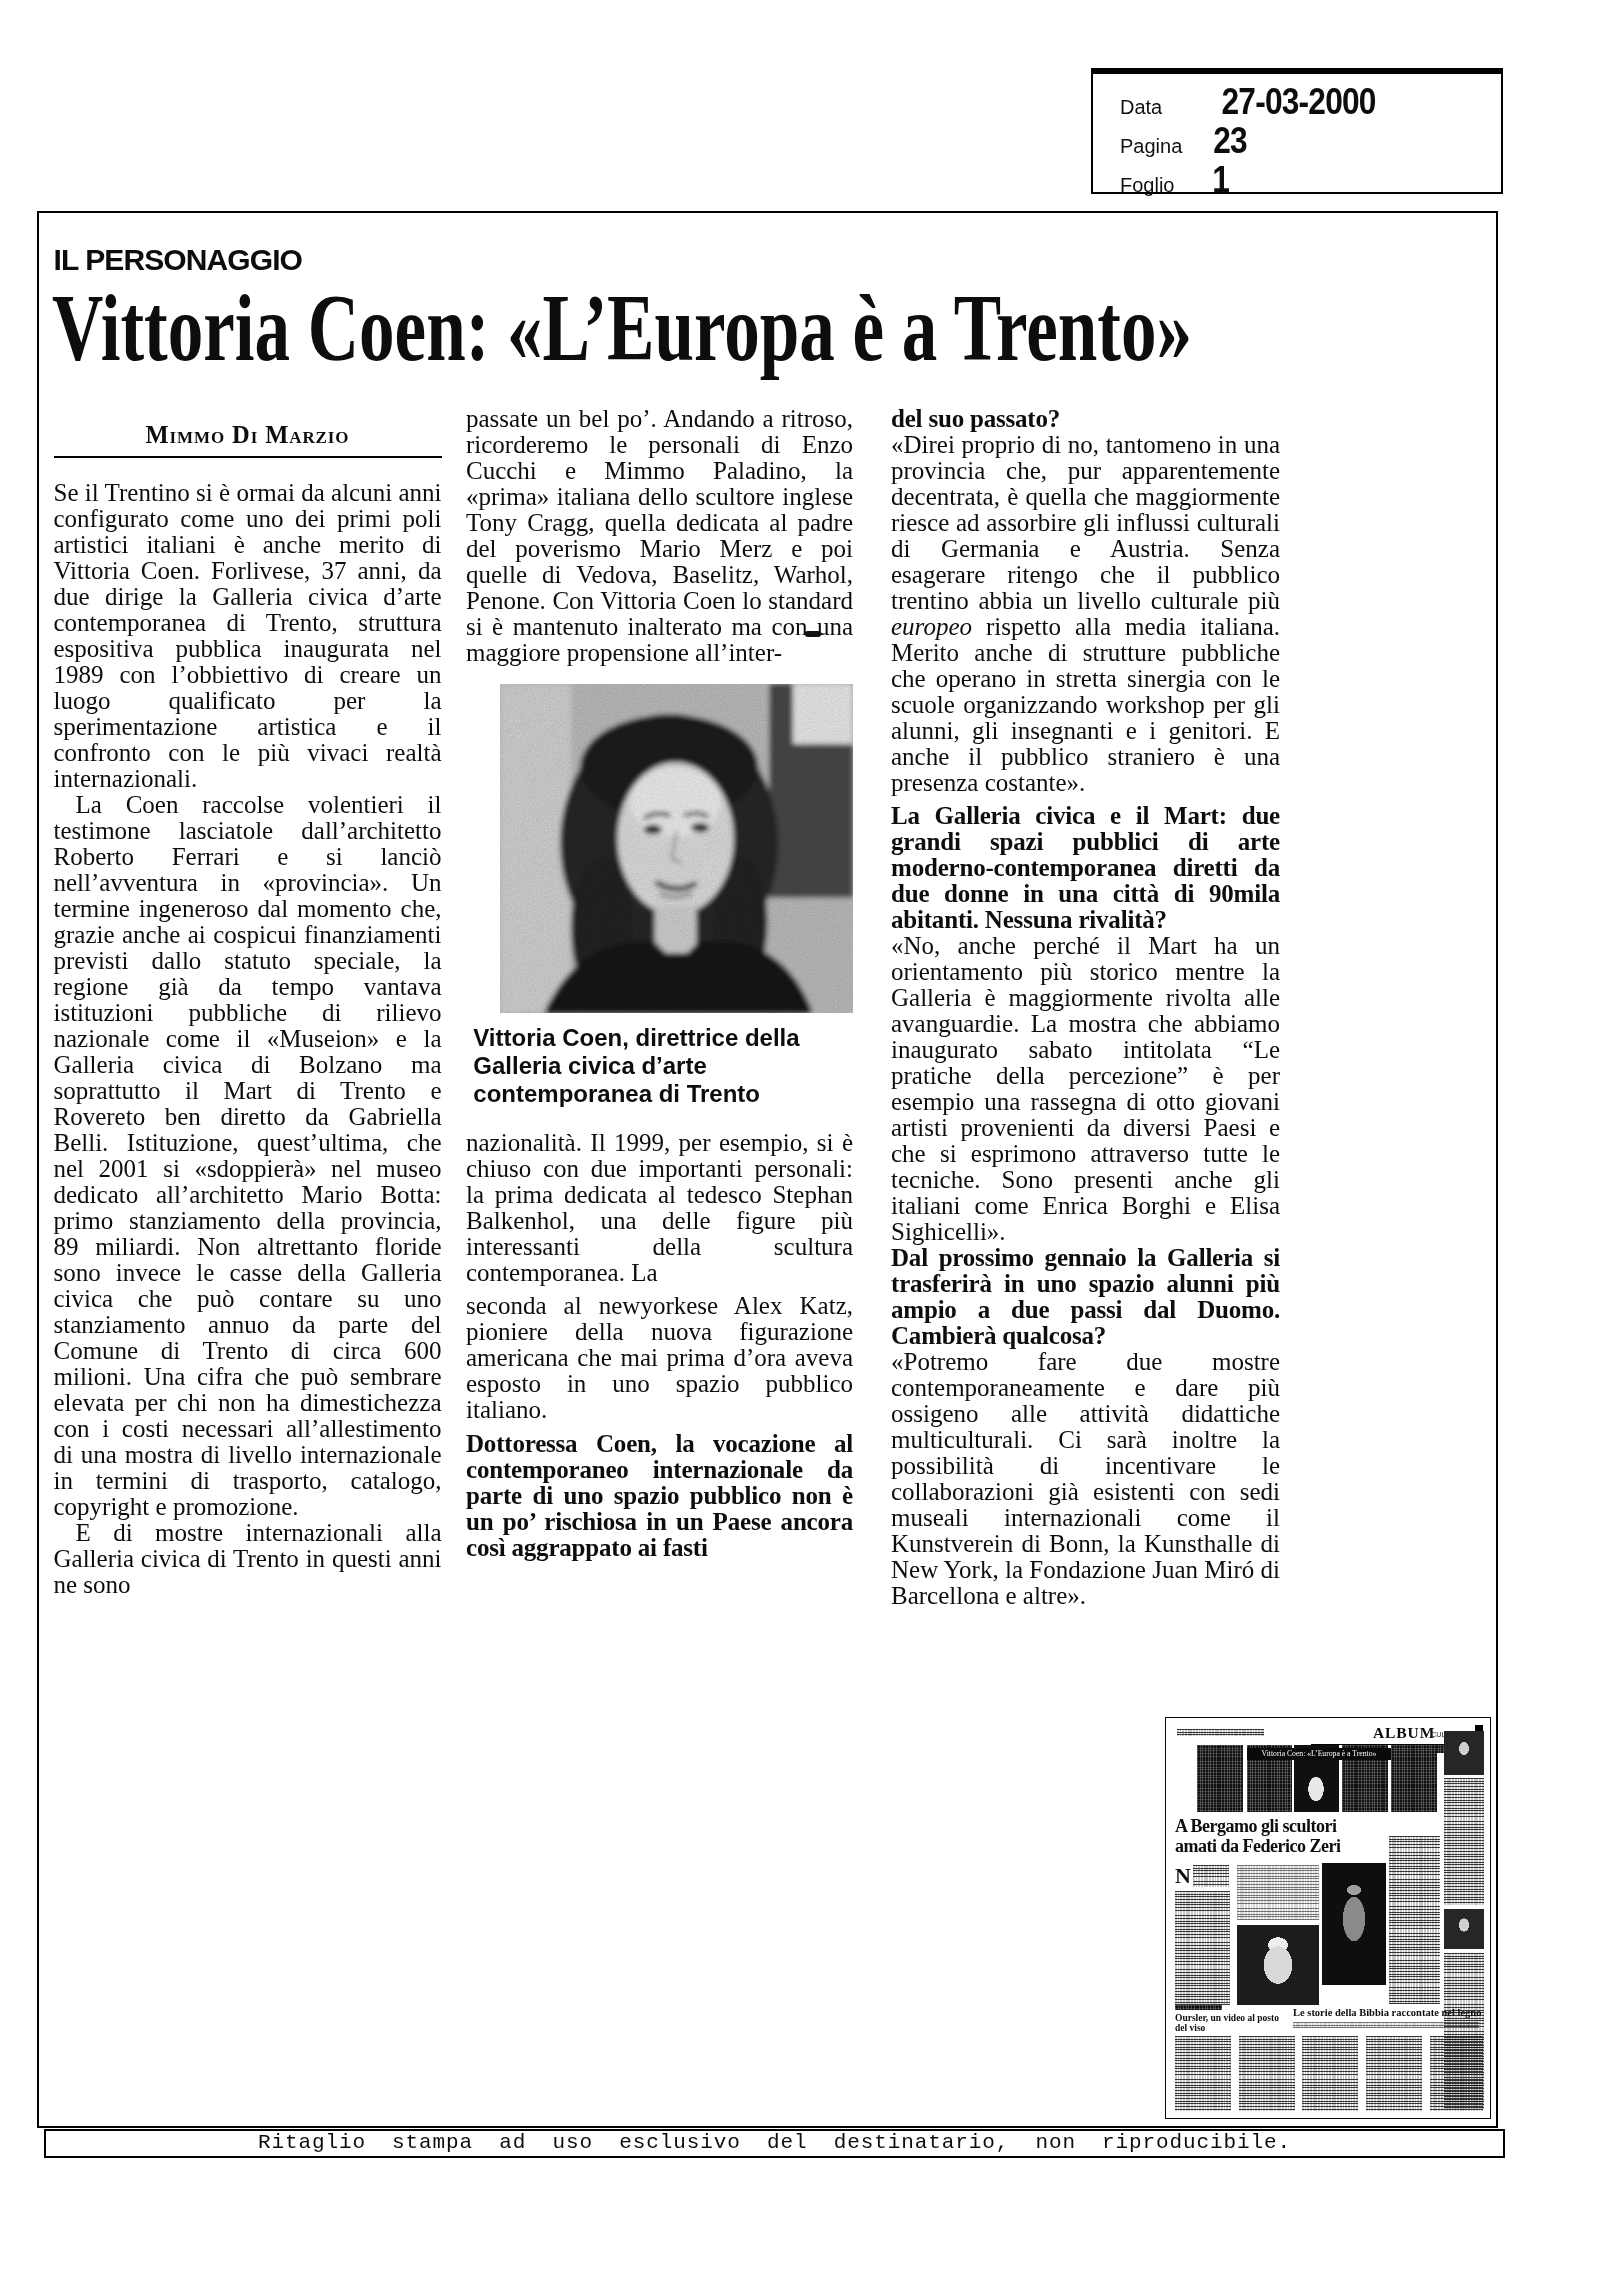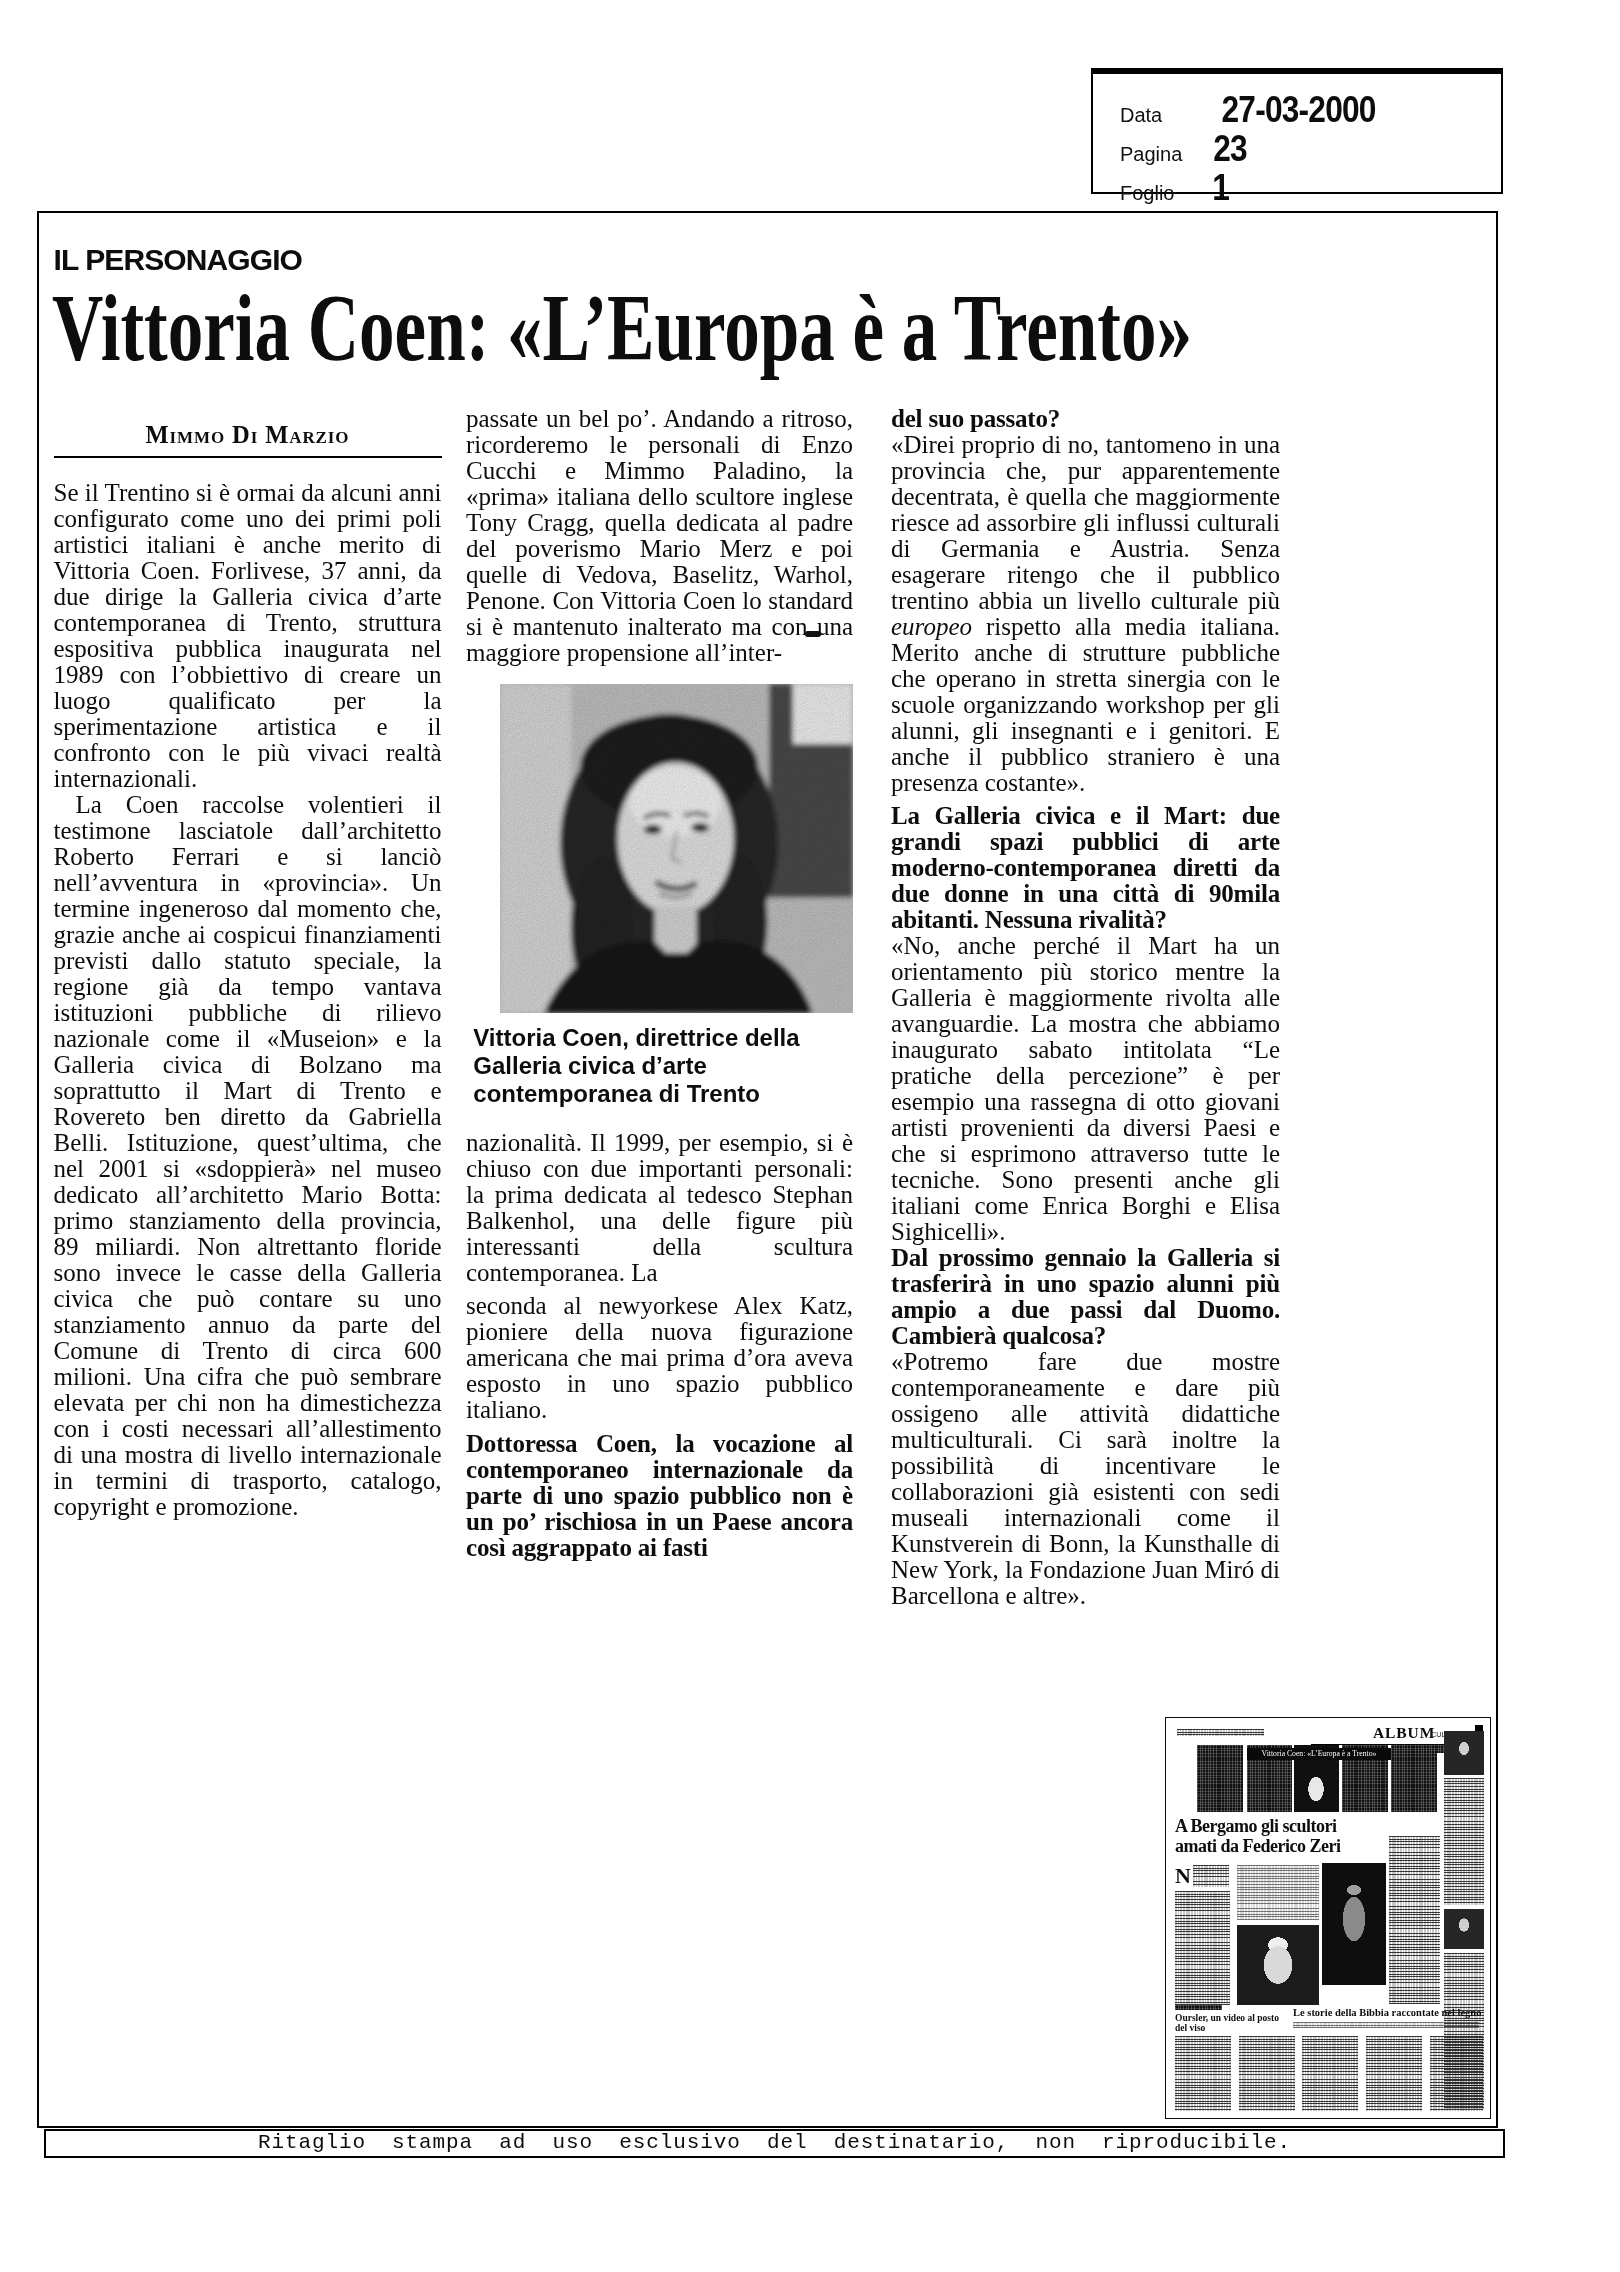--- a/index.html
+++ b/index.html
@@ -4,21 +4,21 @@
 <style>
   html,body{margin:0;padding:0;background:#e8e8e8;}
   #page{position:relative;width:1620px;height:2273px;background:#ffffff;font-family:"Liberation Serif",serif;color:#0d0d0d;overflow:hidden;}
   .abs{position:absolute;}
 
   
   #header-left{left:44px;top:68px;width:1028px;height:118px;border:2.7px solid #000;border-top-width:6.4px;}
   #masthead{padding:35px 0 0 42px;font-family:"DejaVu Serif","Liberation Serif",serif;font-weight:bold;font-size:56px;letter-spacing:-1.8px;line-height:1;}
   #header-right{left:1091px;top:68px;width:408px;height:118px;border:2.7px solid #000;border-top-width:6.4px;}
   .hr-row{display:flex;align-items:baseline;height:39px;padding-left:27px;}
-  .hr-row:first-child{padding-top:7.3px;margin-top:8px;}
+  .hr-row:first-child{padding-top:7.3px;}
   .hr-label{font-family:"Liberation Sans",sans-serif;font-size:20px;width:91px;color:#111;}
   .hr-value{font-family:"Liberation Sans",sans-serif;font-weight:bold;font-size:36px;letter-spacing:-0.9px;display:inline-block;transform:scaleX(.88);transform-origin:left baseline;}
 
   
   #main-box{left:37px;top:211px;width:1457px;height:1913px;border:2.7px solid #000;}
 
   #kicker{left:14.5px;top:30px;font-family:"Liberation Sans",sans-serif;font-weight:bold;font-size:30px;letter-spacing:-0.9px;}
   #headline-wrap{left:12.7px;top:65px;width:1427px;height:127px;overflow:visible;white-space:nowrap;}
   #headline-wrap span{display:inline-block;font-family:"Liberation Serif",serif;font-weight:bold;font-size:96px;line-height:1.05;transform:scaleX(.74);transform-origin:left top;}
 
@@ -91,20 +91,21 @@
     <div id="kicker" class="abs">IL PERSONAGGIO</div>
 
     <div id="headline-wrap" class="abs">
       <span>Vittoria Coen: «L’Europa è a Trento»</span>
     </div>
 
     <div id="col1" class="col">
       <div id="byline">Mimmo Di Marzio</div>
       <p>Se il Trentino si è ormai da alcuni anni configurato come uno dei primi poli artistici italiani è anche merito di Vittoria Coen. Forlivese, 37 anni, da due dirige la Galleria civica d’arte contemporanea di Trento, struttura espositiva pubblica inaugurata nel 1989 con l’obbiettivo di creare un luogo qualificato per la sperimentazione artistica e il confronto con le più vivaci realtà internazionali.</p>
       <p class="indent">La Coen raccolse volentieri il testimone lasciatole dall’architetto Roberto Ferrari e si lanciò nell’avventura in «provincia». Un termine ingeneroso dal momento che, grazie anche ai cospicui finanziamenti previsti dallo statuto speciale, la regione già da tempo vantava istituzioni pubbliche di rilievo nazionale come il «Museion» e la Galleria civica di Bolzano ma soprattutto il Mart di Trento e Rovereto ben diretto da Gabriella Belli. Istituzione, quest’ultima, che nel 2001 si «sdoppierà» nel museo dedicato all’architetto Mario Botta: primo stanziamento della provincia, 89 miliardi. Non altrettanto floride sono invece le casse della Galleria civica che può contare su uno stanziamento annuo da parte del Comune di Trento di circa 600 milioni. Una cifra che può sembrare elevata per chi non ha dimestichezza con i costi necessari all’allestimento di una mostra di livello internazionale in termini di trasporto, catalogo, copyright e promozione.</p>
+      <p class="indent">E di mostre internazionali alla Galleria civica di Trento in questi anni ne sono</p>
     </div>
 
     <div id="col2" class="col">
       <p>passate un bel po’. Andando a ritroso, ricorderemo le personali di Enzo Cucchi e Mimmo Paladino, la «prima» italiana dello scultore inglese Tony Cragg, quella dedicata al padre del poverismo Mario Merz e poi quelle di Vedova, Baselitz, Warhol, Penone. Con Vittoria Coen lo standard si è mantenuto inalterato ma con una maggiore propensione all’inter-</p>
 
       <svg id="photo" viewBox="0 0 388 362" xmlns="http://www.w3.org/2000/svg">
         <defs>
           <filter id="soft">
               <feGaussianBlur stdDeviation="3"></feGaussianBlur>
             </filter>

